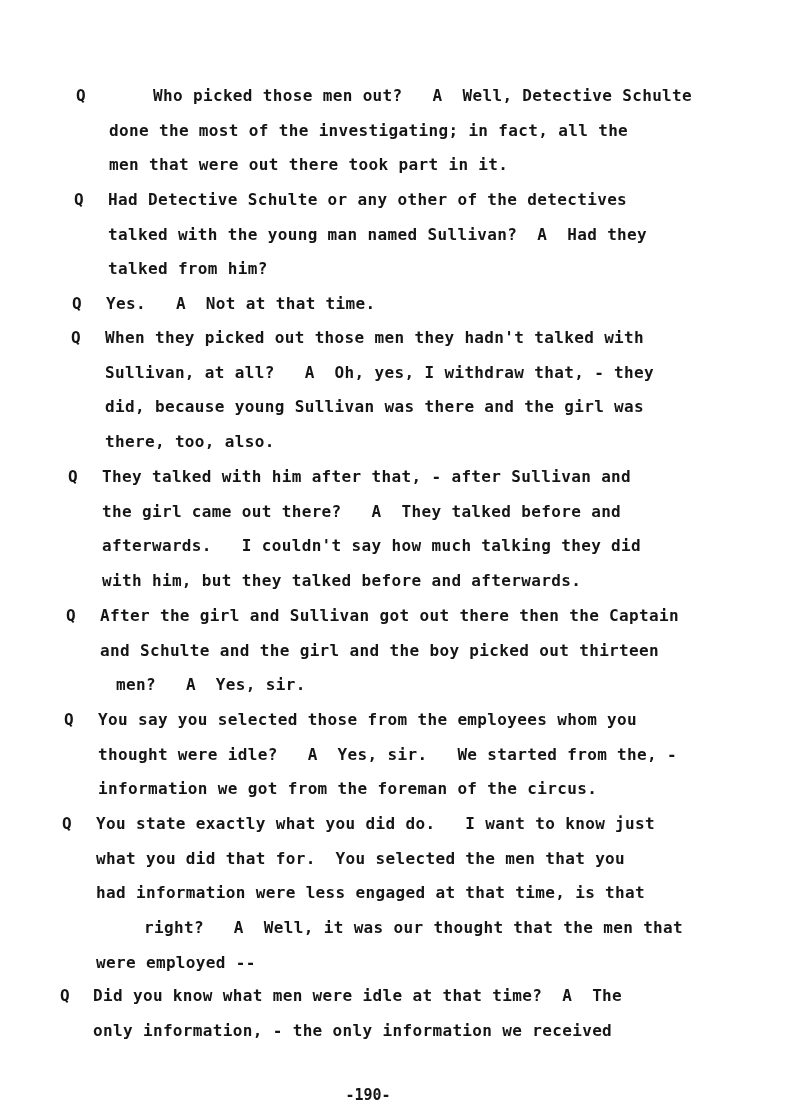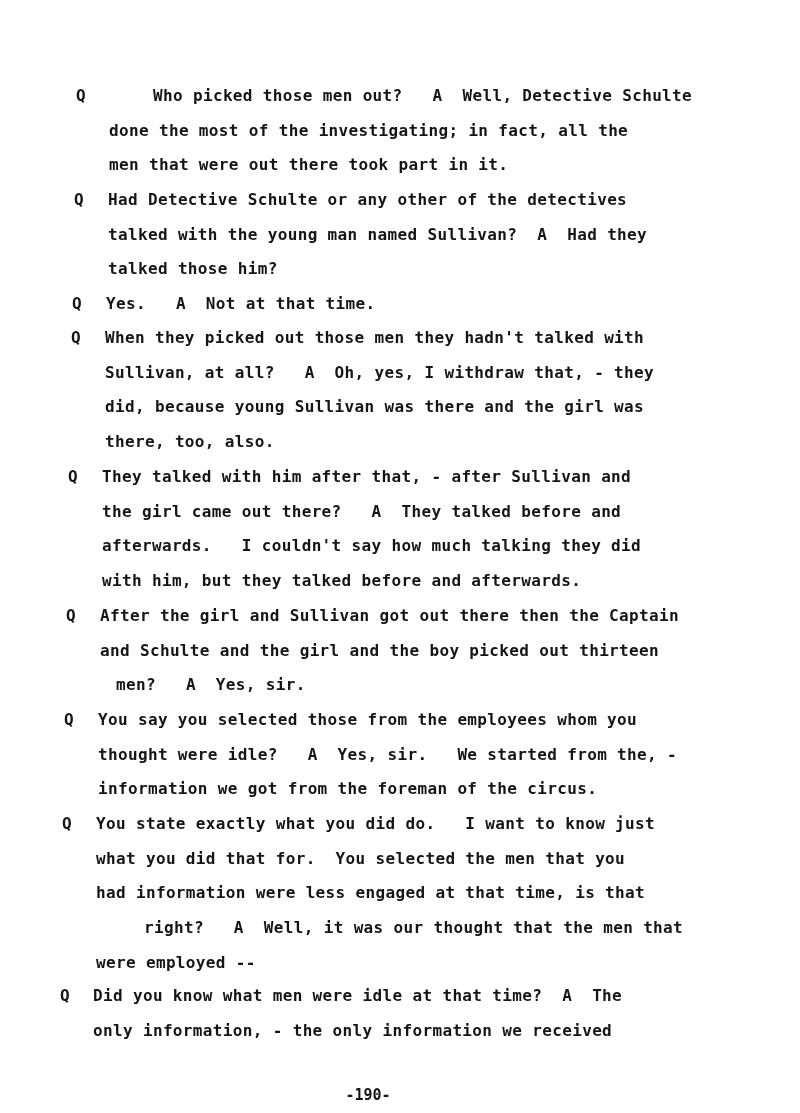--- a/index.html
+++ b/index.html
@@ -28,21 +28,21 @@
       <div>
         <span class="marker" style="left: 76px; top: 86px;">Q</span>
         <div class="line" style="left: 109px; top: 86px; margin-left: 44px;">Who picked those men out?   A  Well, Detective Schulte</div>
         <div class="line" style="left: 109px; top: 121px;">done the most of the investigating; in fact, all the</div>
         <div class="line" style="left: 109px; top: 155px;">men that were out there took part in it.</div>
       </div>
       <div>
         <span class="marker" style="left: 74px; top: 190px;">Q</span>
         <div class="line" style="left: 108px; top: 190px;">Had Detective Schulte or any other of the detectives</div>
         <div class="line" style="left: 108px; top: 225px;">talked with the young man named Sullivan?  A  Had they</div>
-        <div class="line" style="left: 108px; top: 259px;">talked those him?</div>
+        <div class="line" style="left: 108px; top: 259px;">talked from him?</div>
       </div>
       <div>
         <span class="marker" style="left: 72px; top: 294px;">Q</span>
         <div class="line" style="left: 106px; top: 294px;">Yes.   A  Not at that time.</div>
       </div>
       <div>
         <span class="marker" style="left: 71px; top: 328px;">Q</span>
         <div class="line" style="left: 105px; top: 328px; text-align: right;">When they picked out those men they hadn't talked with</div>
         <div class="line" style="left: 105px; top: 363px;">Sullivan, at all?   A  Oh, yes, I withdraw that, - they</div>
         <div class="line" style="left: 105px; top: 397px;">did, because young Sullivan was there and the girl was</div>

